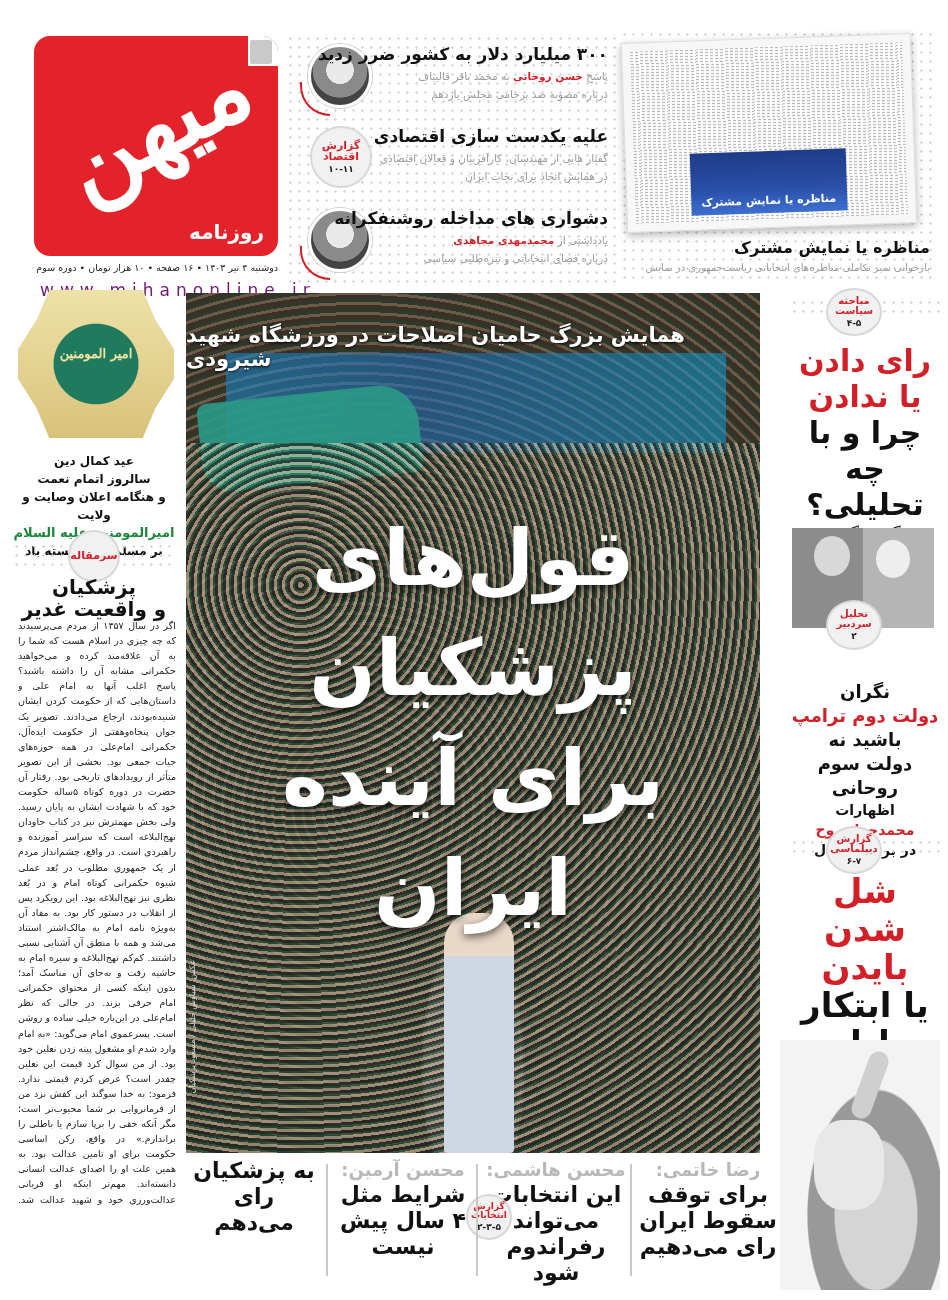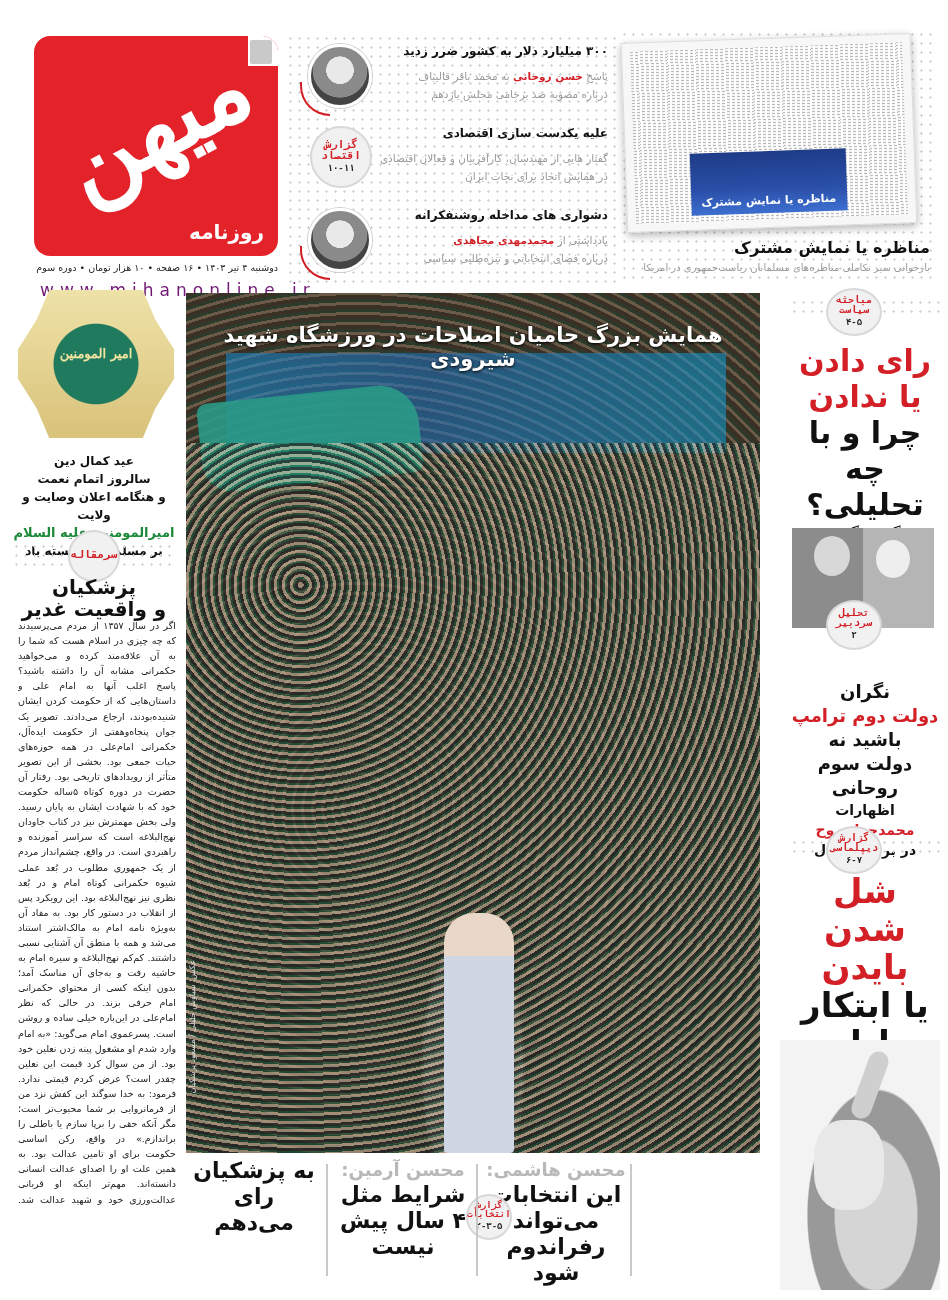--- a/index.html
+++ b/index.html
@@ -14,26 +14,26 @@
   .logo .corner-in { position: absolute; right: 6px; top: 4px; width: 22px; height: 24px; background: #c9c9c9; border-radius: 2px; }
   .logo .name { position: absolute; left: 10px; right: 10px; top: 20px; text-align: center; color: #fff; font-family: "DejaVu Serif", serif; font-weight: bold; font-size: 96px; line-height: 140px; transform: rotate(-28deg); letter-spacing: -4px; }
   .logo .sub { position: absolute; right: 14px; bottom: 12px; color: #fff; font-weight: bold; font-size: 20px; }
 
   .dateline { left: 34px; top: 262px; width: 244px; font-size: 9.5px; color: #222; text-align: right; white-space: nowrap; overflow: hidden; }
   .website { left: 40px; top: 280px; width: 238px; font-size: 17px; letter-spacing: 6px; color: #701a75; direction: ltr; text-align: left; }
 
   
   .top-zone { left: 286px; top: 34px; width: 330px; height: 250px; }
   .teaser { position: absolute; right: 8px; width: 320px; height: 78px; }
-  .teaser .title { position: absolute; right: 0; top: 0; width: 220px; font-weight: bold; font-size: 12px; text-align: right; white-space: nowrap; }
+  .teaser .title { position: absolute; right: 0; top: 0; width: 220px; font-weight: bold; font-size: 17px; text-align: right; white-space: nowrap; }
   .teaser .line { position: absolute; right: 0; width: 220px; font-size: 10.5px; color: #9a9a9a; white-space: nowrap; }
   .teaser .line .hl { color: #d31f26; font-weight: bold; }
   .portrait { position: absolute; left: 20px; top: 0; width: 64px; height: 64px; border-radius: 50%; background: radial-gradient(circle at 50% 40%, #e9e9e9 0 30%, #8a8a8a 31% 60%, #444 61%); border: 3px solid #fff; box-shadow: 0 0 0 1px #ccc; }
   .portrait-accent { position: absolute; left: 12px; top: 38px; width: 30px; height: 34px; border-left: 2px solid #d31f26; border-bottom: 2px solid #d31f26; border-radius: 0 0 0 30px; }
-  .badge { position: absolute; border-radius: 50%; background: #f1f1f1; border: 2px solid #d8d8d8; text-align: center; color: #d31f26; font-weight: bold; line-height: 1.05; display: flex; flex-direction: column; justify-content: center; align-items: center; font-family: Liberation Mono, monospace; }
+  .badge { position: absolute; border-radius: 50%; background: #f1f1f1; border: 2px solid #d8d8d8; text-align: center; color: #d31f26; font-weight: bold; line-height: 1.05; display: flex; flex-direction: column; justify-content: center; align-items: center; }
   .badge .n { color: #222; font-size: 9px; margin-top: 2px; }
 
   
   .inset { left: 624px; top: 38px; width: 290px; height: 190px; transform: rotate(-2deg); background: #f7f7f7; box-shadow: 0 3px 8px rgba(0,0,0,.3); border: 1px solid #ddd; }
   .inset .cols { position: absolute; inset: 8px; background: repeating-linear-gradient(90deg, transparent 0 3px, #fff 3px 5px), repeating-linear-gradient(0deg, #bbb 0 1px, #f4f4f4 1px 3px); }
   .inset .photo { position: absolute; left: 64px; bottom: 14px; width: 156px; height: 62px; background: linear-gradient(180deg, #1e3c88 0%, #2a4fa8 60%, #3d6fd0 100%); }
   .inset .photo-cap { position: absolute; left: 74px; bottom: 20px; color: #fff; font-weight: bold; font-size: 11px; }
   .debate-title { right: 18px; top: 238px; font-weight: bold; font-size: 16px; text-align: right; }
   .debate-sub { right: 18px; top: 262px; font-size: 10px; color: #9a9a9a; text-align: right; }
 
@@ -42,21 +42,21 @@
     background:
       radial-gradient(ellipse at 50% 90%, rgba(255,255,255,.35) 0 12%, transparent 13%),
       repeating-radial-gradient(circle at 30% 60%, #3a3026 0 4px, #6c5a48 4px 7px, #2b3a2b 7px 10px),
       linear-gradient(180deg, #15181b 0%, #24302a 25%, #3a3a34 60%, #30282a 100%); }
   .hero .stage { position: absolute; left: 40px; top: 60px; width: 500px; height: 100px; background: linear-gradient(90deg, #178ad1, #1e6fbf 40%, #0f9bd2); opacity: .55; }
   .hero .flag { position: absolute; left: 14px; top: 100px; width: 220px; height: 90px; background: #2a9a86; transform: rotate(-6deg); border-radius: 10px 40px 10px 30px; opacity: .9; }
   .hero .crowd { position: absolute; left: 0; right: 0; top: 150px; bottom: 0; background:
       repeating-radial-gradient(circle at 20% 20%, rgba(240,210,180,.55) 0 3px, rgba(40,40,40,.7) 3px 6px, rgba(30,120,80,.4) 6px 8px),
       linear-gradient(180deg, rgba(0,0,0,.1), rgba(0,0,0,.35)); }
   .hero .subject { position: absolute; left: 258px; top: 620px; width: 70px; height: 240px; background: linear-gradient(180deg, #e9d8c8 0 18%, #cfd7e4 18% 100%); border-radius: 30px 30px 4px 4px; }
-  .hero .kicker { position: absolute; left: 0; right: 0; top: 30px; text-align: center; color: #fff; font-weight: bold; font-size: 21px; text-shadow: 0 1px 3px #000; }
+  .hero .kicker { position: absolute; left: 0; right: 0; top: 30px; text-align: left; color: #fff; font-weight: bold; font-size: 21px; text-shadow: 0 1px 3px #000; }
   .hero .headline { position: absolute; left: 0; right: 0; top: 210px; text-align: center; color: #fff; font-weight: bold; font-size: 78px; line-height: 110px; text-shadow: 0 3px 8px rgba(0,0,0,.6); letter-spacing: -1px; }
   .hero .credit { position: absolute; left: 2px; bottom: 60px; writing-mode: vertical-rl; transform: rotate(180deg); color: #ddd; font-size: 8px; }
 
   
   .calligraphy { left: 18px; top: 290px; width: 156px; height: 148px; background: radial-gradient(ellipse at 50% 50%, #1f7a5e 0 38%, transparent 39%), linear-gradient(180deg, #eee2a8, #d9c27a); clip-path: polygon(20% 0, 80% 0, 88% 20%, 100% 40%, 100% 60%, 88% 80%, 80% 100%, 20% 100%, 12% 80%, 0 60%, 0 40%, 12% 20%); }
   .calligraphy .cal-text { position: absolute; left: 0; right: 0; top: 56px; text-align: center; color: #f1e3a0; font-family: "DejaVu Serif", serif; font-size: 13px; font-weight: bold; }
   .eid { left: 12px; top: 452px; width: 164px; text-align: center; font-size: 12px; font-weight: bold; line-height: 18px; }
   .eid .green { color: #1c8a3a; font-size: 13px; }
   .op-badge { left: 68px; top: 530px; width: 52px; height: 52px; }
   .op-stripe { left: 12px; top: 542px; width: 164px; height: 28px; }
@@ -137,28 +137,32 @@
   </div>
 </div>
 
 <div class="abs dots" style="left:620px;top:30px;width:318px;height:255px"></div>
 <div class="abs inset">
   <div class="cols"></div>
   <div class="photo"></div>
   <div class="photo-cap">مناظره یا نمایش مشترک</div>
 </div>
 <div class="abs debate-title">مناظره یا نمایش مشترک</div>
-<div class="abs debate-sub">بازخوانی سیر تکاملی مناظره‌های مسلمانان ریاست‌جمهوری در امریکا</div>
+<div class="abs debate-sub">بازخوانی سیر تکاملی مناظره‌های انتخاباتی ریاست‌جمهوری در نمایش</div>
 
 <div class="abs hero">
   <div class="stage"></div>
   <div class="flag"></div>
   <div class="crowd"></div>
   <div class="subject"></div>
   <div class="kicker">همایش بزرگ حامیان اصلاحات در ورزشگاه شهید شیرودی</div>
+  <div class="headline">
+    <div>قول‌های پزشکیان</div>
+    <div>برای آینده ایران</div>
+  </div>
   <div class="credit">عکس: سیاوش خلیلی / مسعود پزشکیان</div>
 </div>
 
 <div class="abs calligraphy">
   <div class="cal-text">امیر المومنین</div>
 </div>
 <div class="abs eid">
   <div>عید کمال دین</div>
   <div>سالروز اتمام نعمت</div>
   <div>و هنگامه اعلان وصایت و ولایت</div>
@@ -219,20 +223,26 @@
   <div class="small">بررسی مباحث انتخاباتی</div>
   <div class="small">درباره چگونگی</div>
   <div class="small">فروش نفت ایران</div>
 </div>
 <div class="abs bw-photo">
   <div class="hand"></div>
     <div class="man"></div>
 </div>
 
 <div class="abs bottom">
+  <div class="bcol" style="right:0;width:140px">
+    <div class="who">رضا خاتمی:</div>
+    <div class="quote">برای توقف</div>
+    <div class="quote">سقوط ایران</div>
+    <div class="quote">رای می‌دهیم</div>
+  </div>
   <div class="bdiv" style="right:146px"></div>
   <div class="bcol" style="right:150px;width:144px">
     <div class="who">محسن هاشمی:</div>
     <div class="quote">این انتخابات</div>
     <div class="quote">می‌تواند</div>
     <div class="quote">رفراندوم شود</div>
   </div>
   <div class="badge" style="right:266px;top:36px;width:46px;height:46px;font-size:9px">
     <span>گزارش انتخابات</span>
     <span class="n">۲-۳-۵</span>

